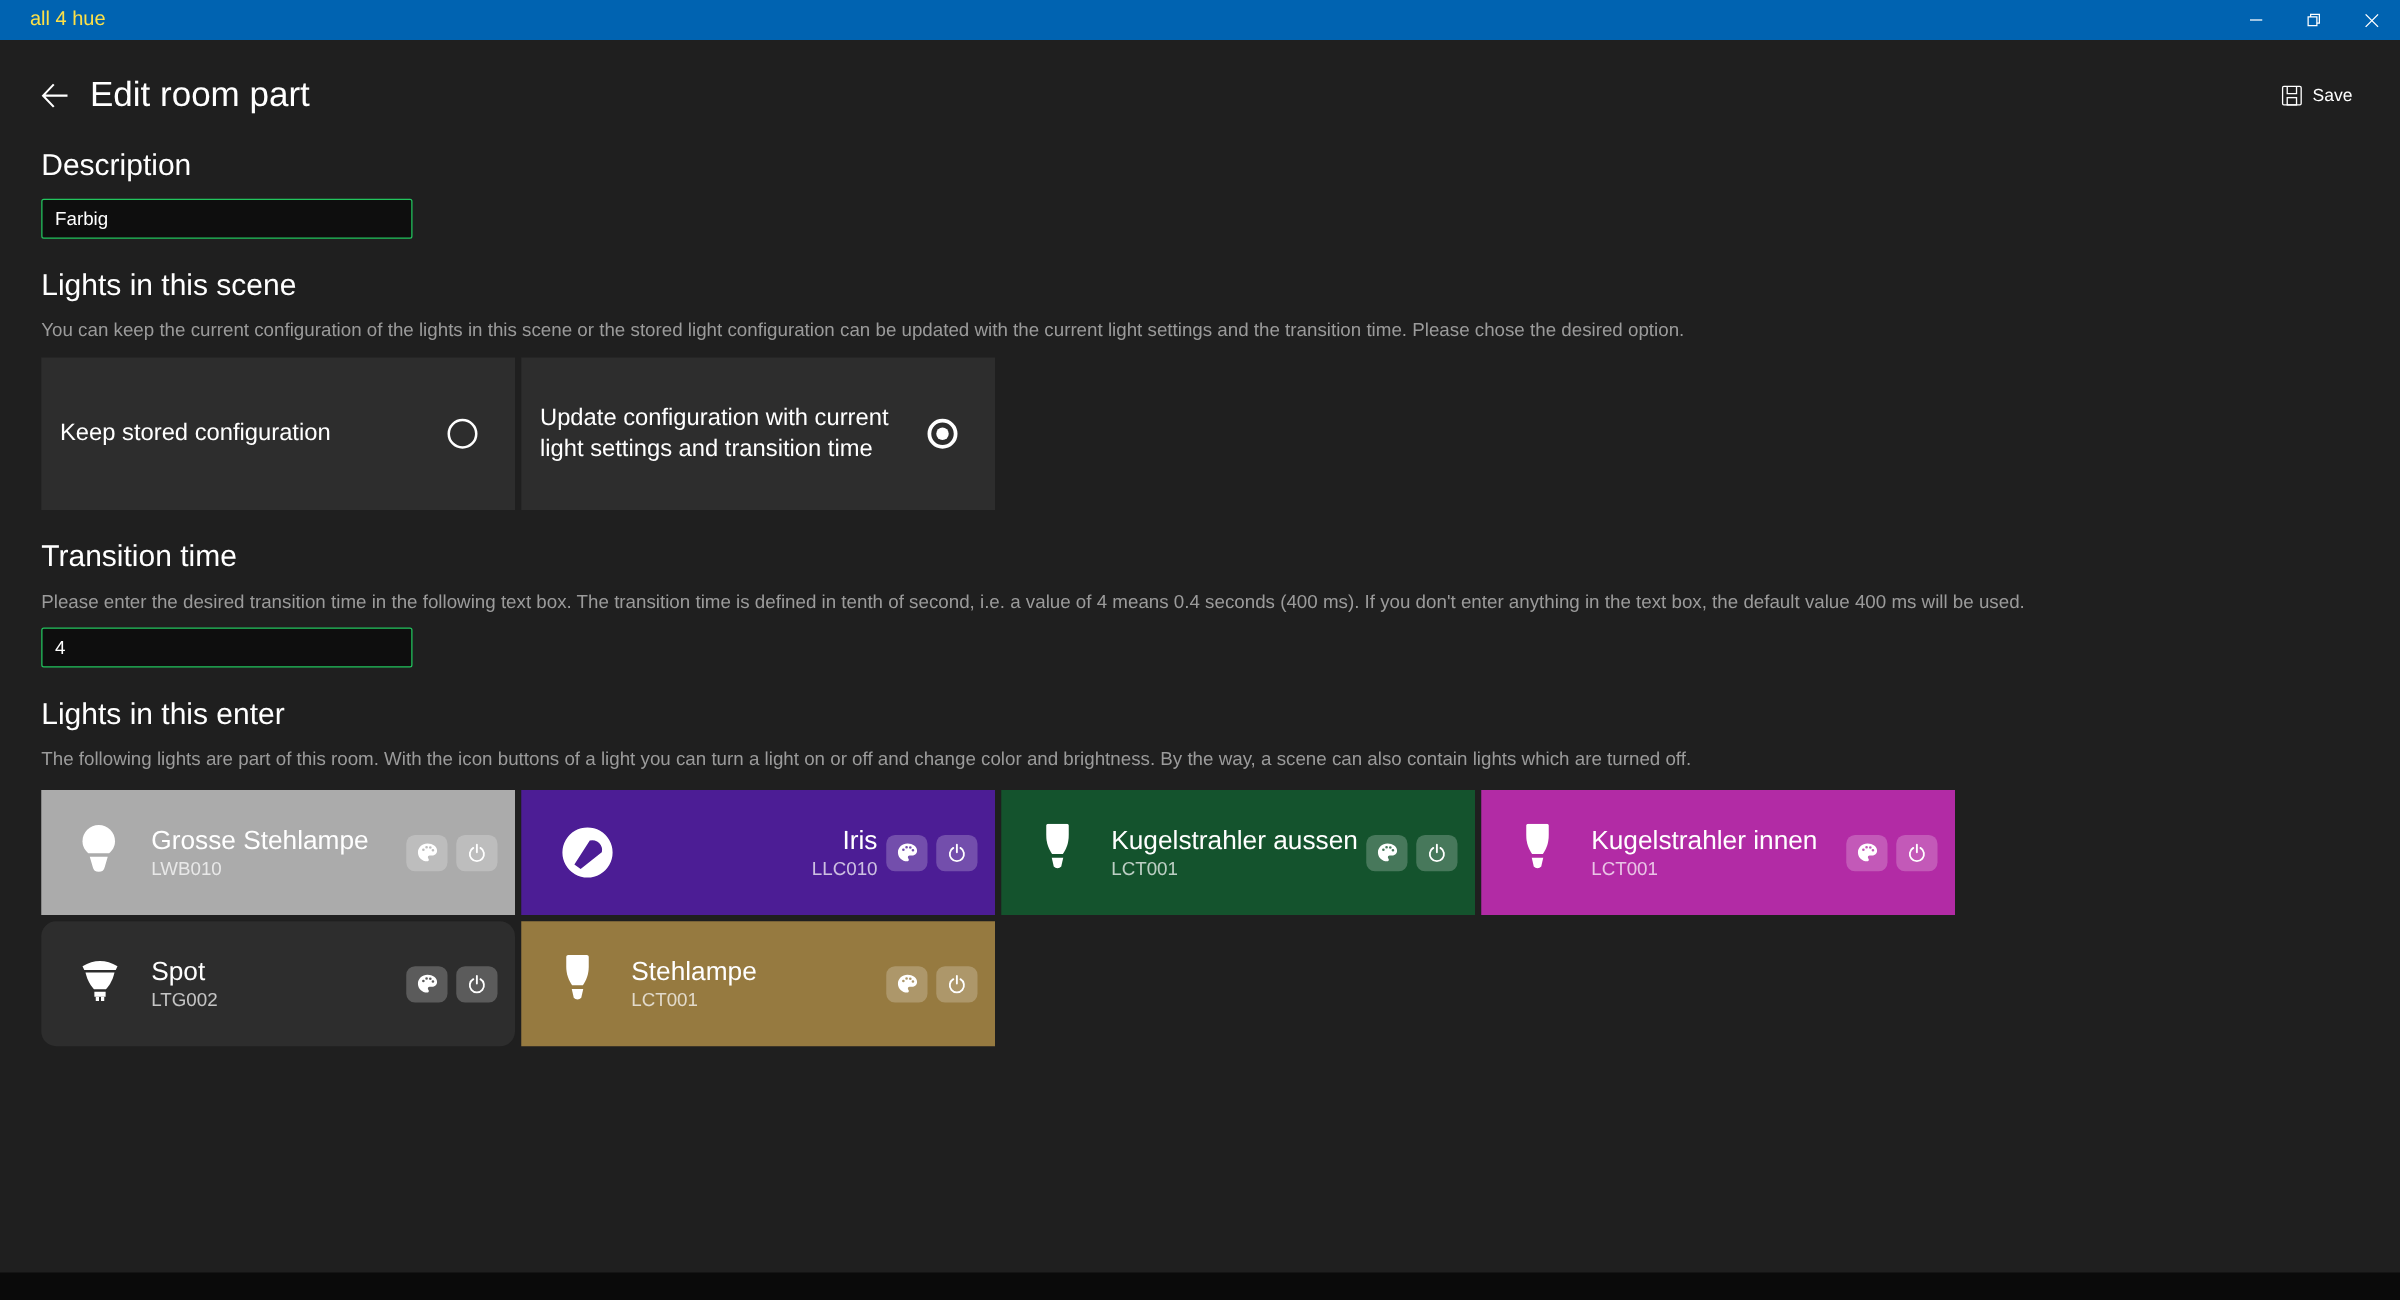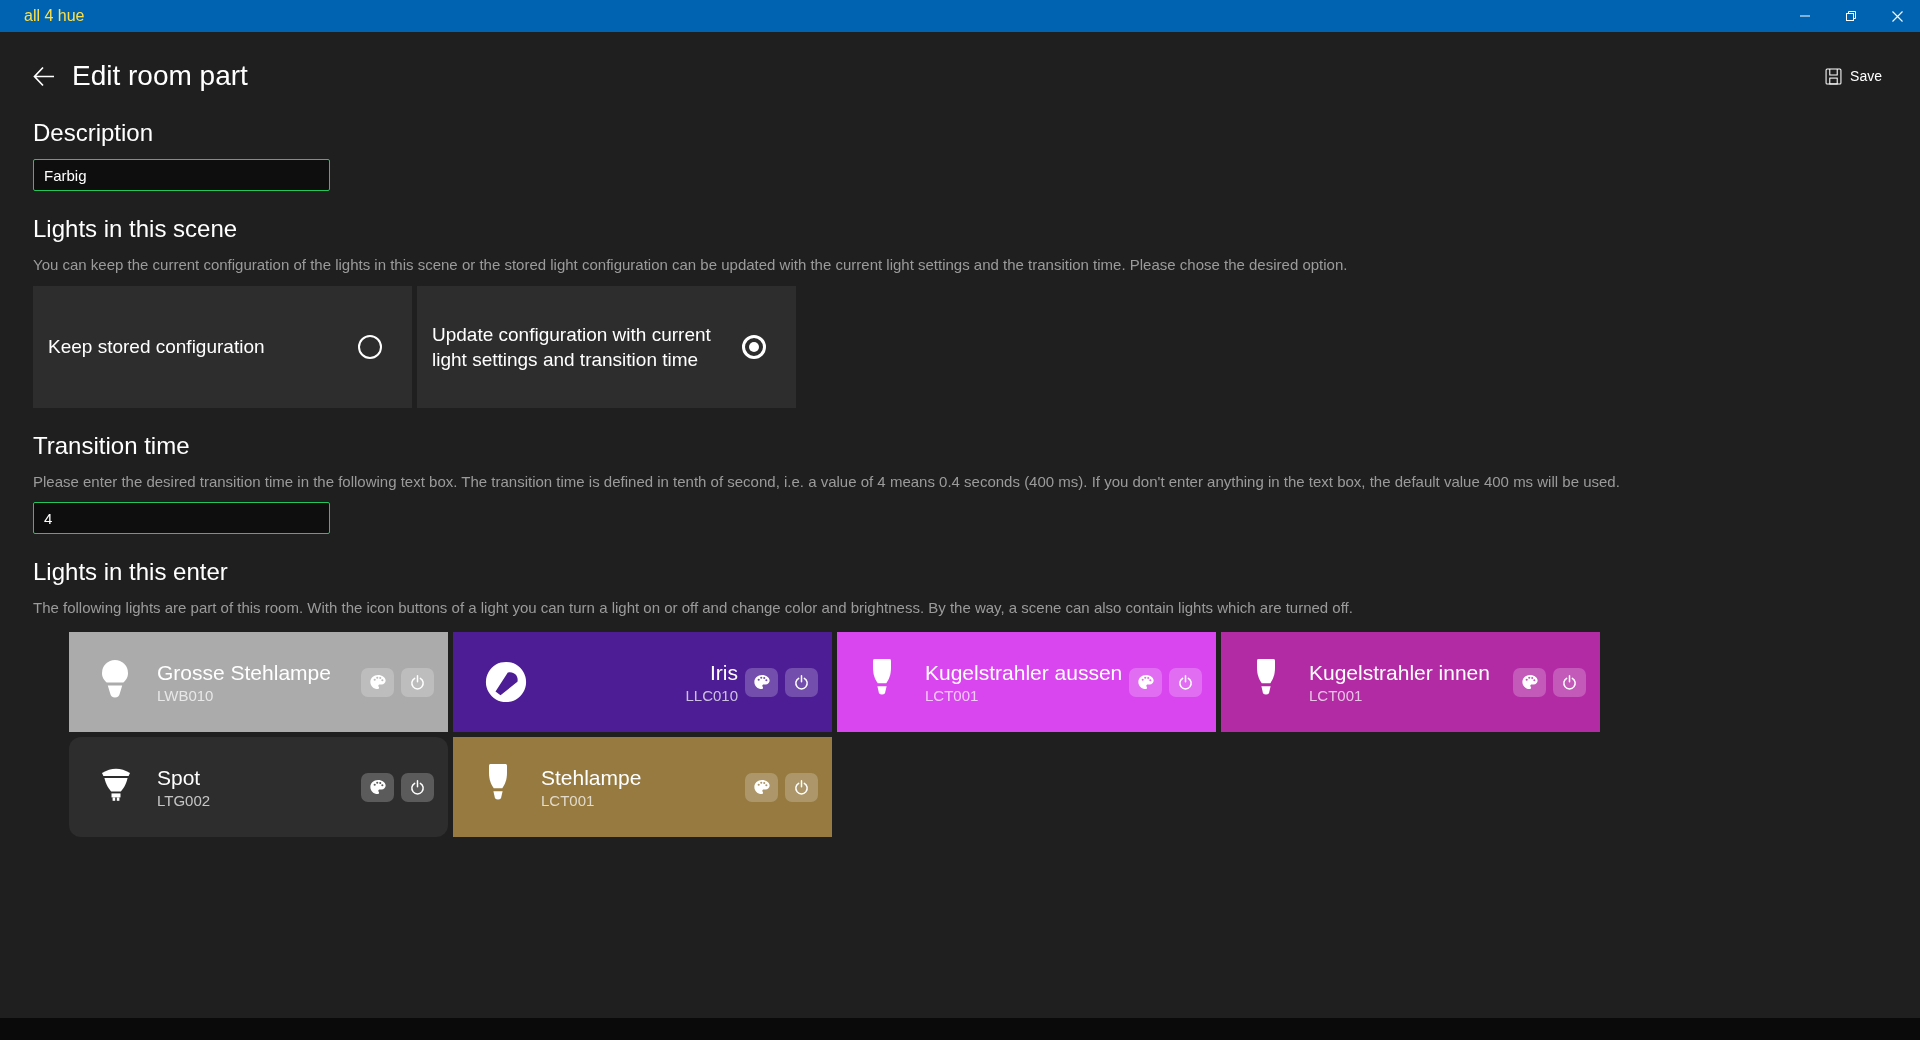--- a/index.html
+++ b/index.html
@@ -53,21 +53,21 @@
   }
   .radio.selected { border-width:3px; }
   .radio.selected::after {
     content:""; position:absolute; left:50%; top:50%;
     width:10px; height:10px; margin:-5px 0 0 -5px;
     background:#fff; border-radius:50%;
   }
   
   .lights-grid {
     display:flex; flex-wrap:wrap; gap:5px;
-    margin-top:16px; width:1541px;margin-left:36px;
+    margin-top:16px; width:1541px;
   }
   .light-tile {
     width:379px; height:100px;
     display:flex; align-items:center;
     padding:0 14px 0 32px;
   }
   .light-icon { width:46px; height:48px; display:flex; align-items:center; }
   .light-text { flex:1; margin-left:10px; min-width:0; }
   .light-name { font-size:21px; font-weight:300; white-space:nowrap; }
   .light-model { font-size:15px; color:rgba(255,255,255,0.72); margin-top:2px; }
@@ -195,21 +195,21 @@
       </svg>
     </div>
     <div class="tile-btn">
       <svg width="17" height="17" viewBox="0 0 24 24" fill="none" stroke="#fff" stroke-width="2.1" stroke-linecap="round">
         <path d="M8 6.1 A8 8 0 1 0 16 6.1"></path>
         <path d="M12 2.6 L12 11"></path>
       </svg>
     </div>
   </div>
 
-  <div class="light-tile" style="background: #d946ef;">
+  <div class="light-tile" style="background: #14532d;">
     <span class="light-icon">
           <svg width="26" height="46" viewBox="0 0 26 46" fill="#fff">
             <path d="M4 1.6 C4 0.7 4.7 0 5.6 0 H20.4 C21.3 0 22 0.7 22 1.6 V9 C22 16 19.8 20.6 17.3 24.2 H8.7 C6.2 20.6 4 16 4 9 Z"></path>
             <path d="M8.4 27.2 H17.6 L16 34.2 A3.9 3.9 0 0 1 10 34.2 Z"></path>
           </svg>
         </span>
     <div class="light-text">
       <div class="light-name">Kugelstrahler aussen</div>
       <div class="light-model">LCT001</div>
     </div>

